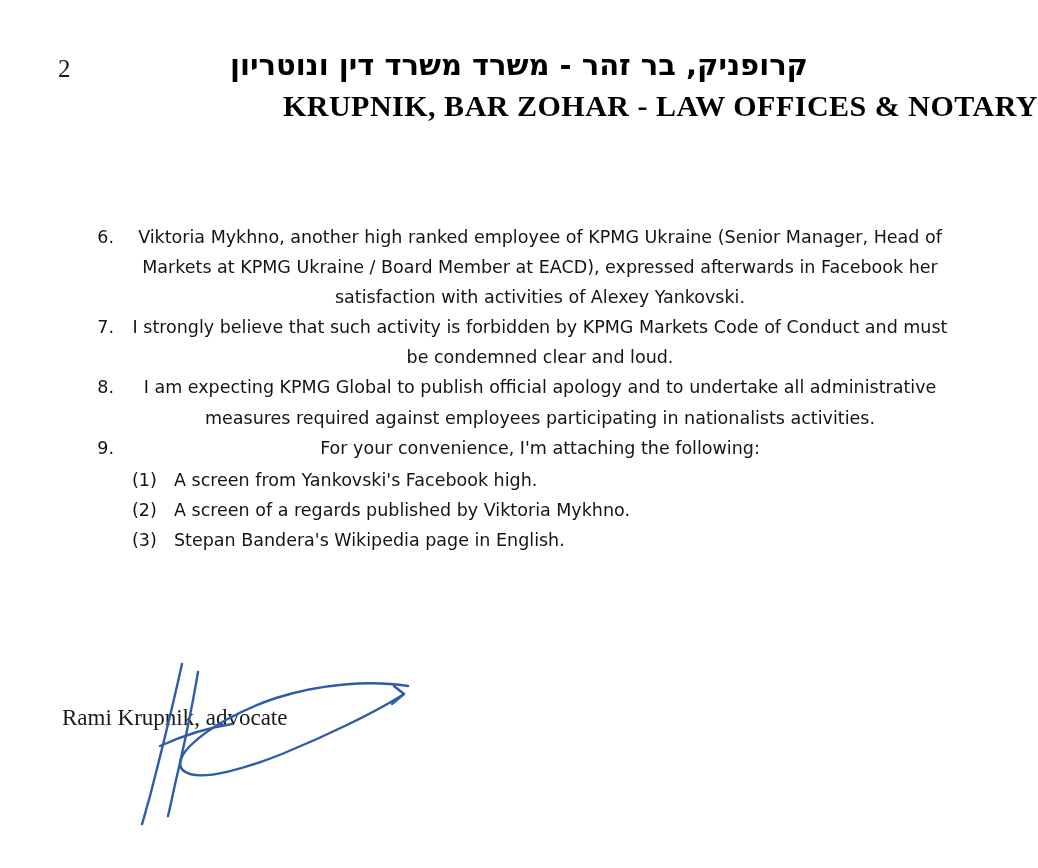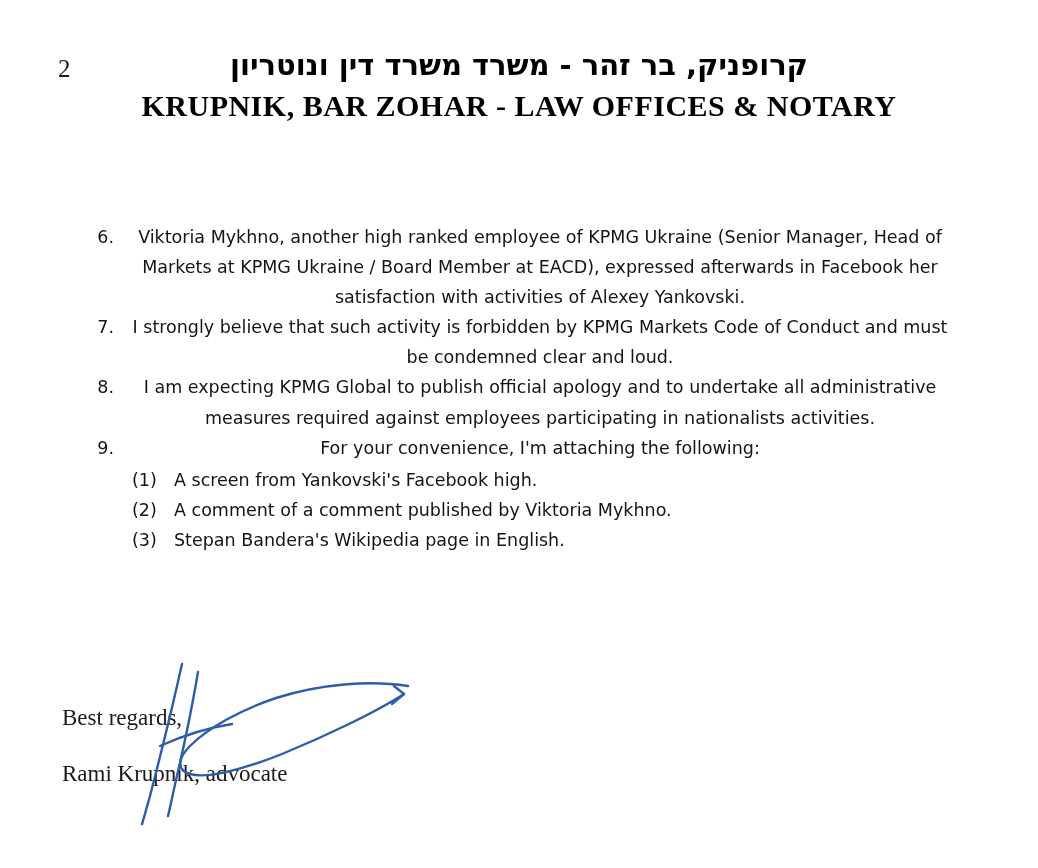--- a/index.html
+++ b/index.html
@@ -50,20 +50,21 @@
     margin-bottom: 4px;
   }
 
   .letterhead-en {
     font-family: "Liberation Serif", serif;
     font-weight: bold;
     font-size: 30px;
     letter-spacing: 0.5px;
     color: #000000;
     line-height: 1.25;
+    text-align: right;
   }
 
   
   .content {
     position: absolute;
     left: 88px;
     top: 222px;
     width: 860px;
     font-family: "DejaVu Sans", sans-serif;
     font-size: 17.5px;
@@ -171,32 +172,31 @@
       <div class="item-text">For your convenience, I'm attaching the following:</div>
     </div>
 
     <div class="subitems">
       <div class="subitem">
         <div class="subitem-num">(1)</div>
         <div class="subitem-text">A screen from Yankovski's Facebook high.</div>
       </div>
       <div class="subitem">
         <div class="subitem-num">(2)</div>
-        <div class="subitem-text">A comment of a comment published by Viktoria Mykhno.</div>
+        <div class="subitem-text">A screen of a regards published by Viktoria Mykhno.</div>
       </div>
       <div class="subitem">
         <div class="subitem-num">(3)</div>
         <div class="subitem-text">Stepan Bandera's Wikipedia page in English.</div>
       </div>
     </div>
 
   </div>
 
   <div class="signature-area">
-    <div class="sig-line">Best regards,</div>
     <div class="sig-line">Rami Krupnik, advocate</div>
   </div>
 
   <svg class="signature-ink" viewBox="0 0 320 180" xmlns="http://www.w3.org/2000/svg">
     <g fill="none" stroke="#2f5ca8" stroke-width="2.4" stroke-linecap="round" stroke-linejoin="round">
       <path d="M62 14 C54 50, 44 92, 30 146 C26 160, 24 168, 22 174"></path>
       <path d="M78 22 C72 58, 64 96, 56 130 C52 148, 50 158, 48 166"></path>
       <path d="M40 96 C62 86, 86 78, 112 74"></path>
       <path d="M288 36 C250 30, 200 34, 156 48 C120 60, 88 78, 70 96 C58 108, 56 120, 70 124 C86 129, 122 120, 162 104 C206 86, 256 62, 284 44"></path>
       <path d="M284 44 L274 36 M284 44 L272 54"></path>

